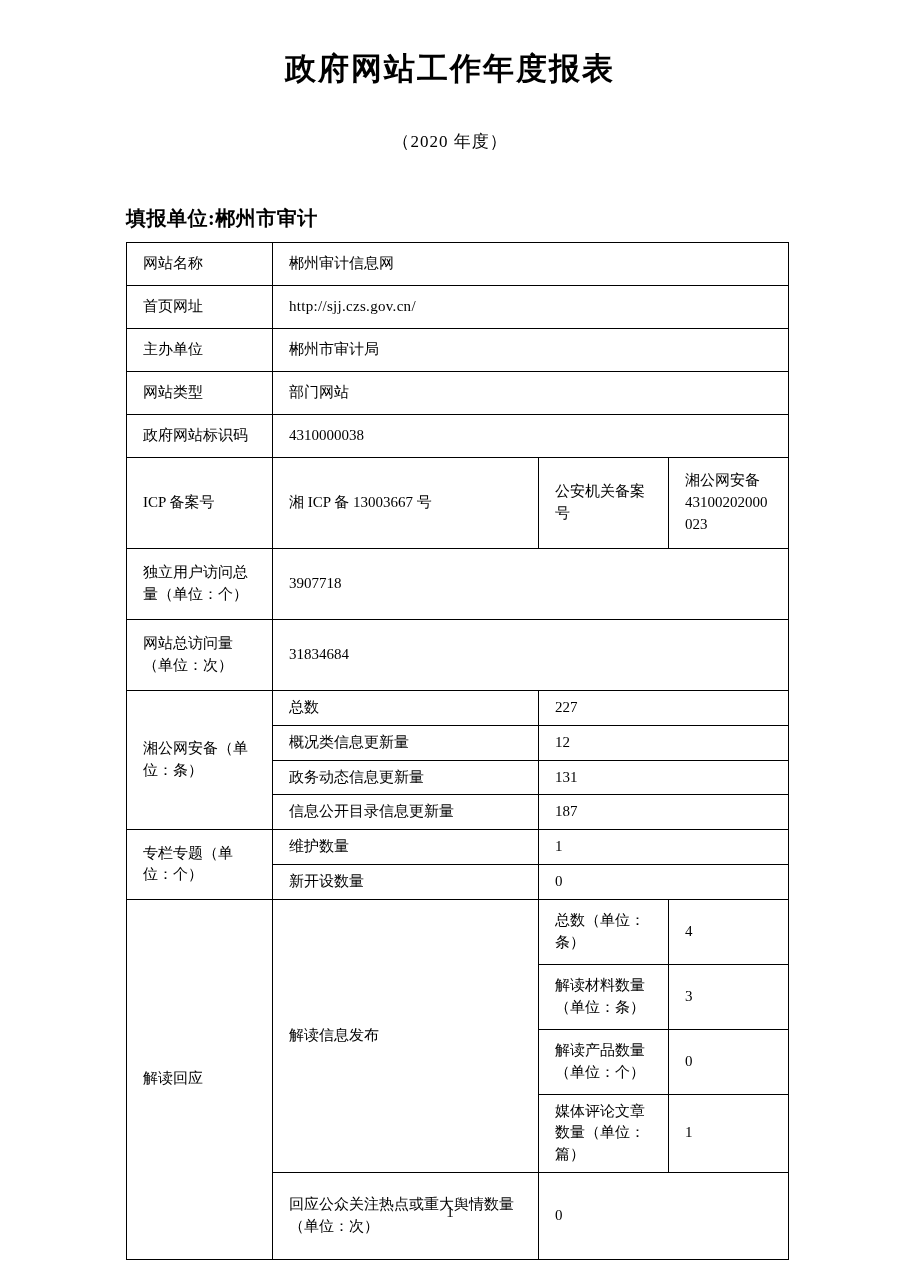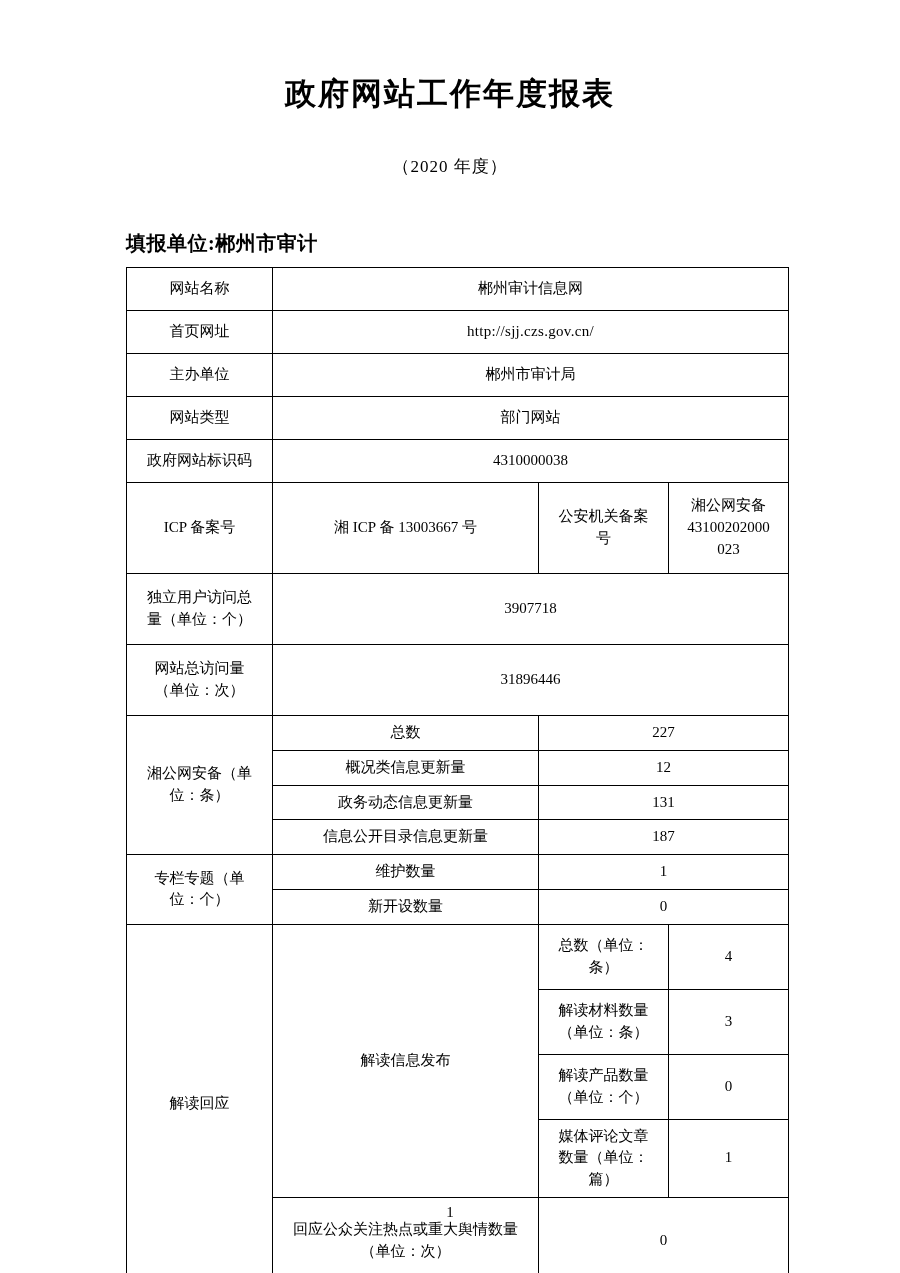--- a/index.html
+++ b/index.html
@@ -21,21 +21,21 @@
     padding: 0;
     position: relative;
   }
   .doc-title {
     text-align: center;
     font-family: "DejaVu Sans", "Liberation Sans", sans-serif;
     font-weight: bold;
     font-size: 31px;
     letter-spacing: 2px;
     margin: 0;
-    padding-top: 73px;
+    padding-top: 48px;
   }
   .doc-subtitle {
     text-align: center;
     font-size: 17px;
     margin: 0;
     padding-top: 40px;
     letter-spacing: 1px;
   }
   .report-unit {
     font-size: 20px;
@@ -47,21 +47,20 @@
   }
   table.main {
     border-collapse: collapse;
     margin-left: 126px;
     margin-top: 10px;
     width: 662px;
     table-layout: fixed;
   }
   table.main td {
     border: 1px solid #000000;
-    text-align: center;
     vertical-align: middle;
     font-size: 15px;
     padding: 6px 16px;
     line-height: 1.45;
     word-wrap: break-word;
   }
   td.tall  { height: 30px; }
   td.label { }
   .url { letter-spacing: 0.3px; margin-left: 32px; }
   .page-number {
@@ -117,21 +116,21 @@
         <td colspan="2">湘 ICP 备 13003667 号</td>
         <td>公安机关备案号</td>
         <td class="two-line">湘公网安备 43100202000023</td>
       </tr>
       <tr>
         <td style="height:58px" class="label">独立用户访问总量（单位：个）</td>
         <td colspan="4">3907718</td>
       </tr>
       <tr>
         <td style="height:58px" class="label">网站总访问量（单位：次）</td>
-        <td colspan="4">31896446</td>
+        <td colspan="4">31834684</td>
       </tr>
 
       <tr>
         <td class="label" rowspan="4">湘公网安备（单位：条）</td>
         <td colspan="2">总数</td>
         <td colspan="2">227</td>
       </tr>
       <tr>
         <td colspan="2">概况类信息更新量</td>
         <td colspan="2">12</td>

